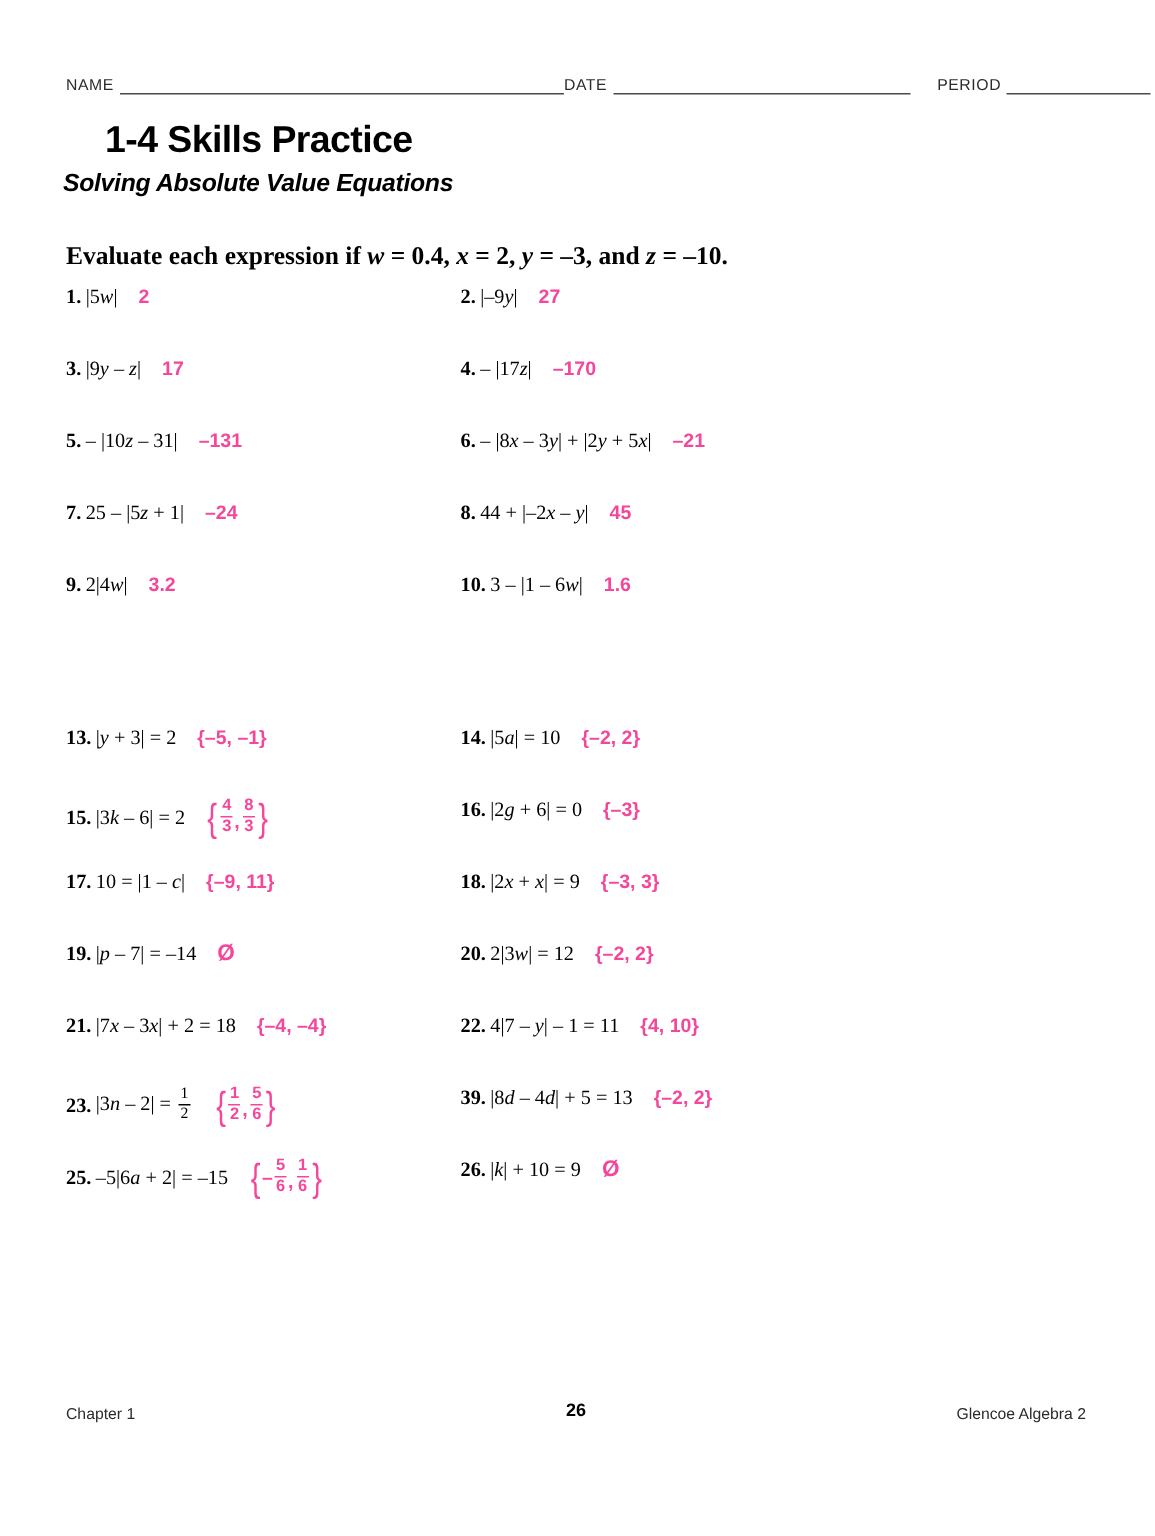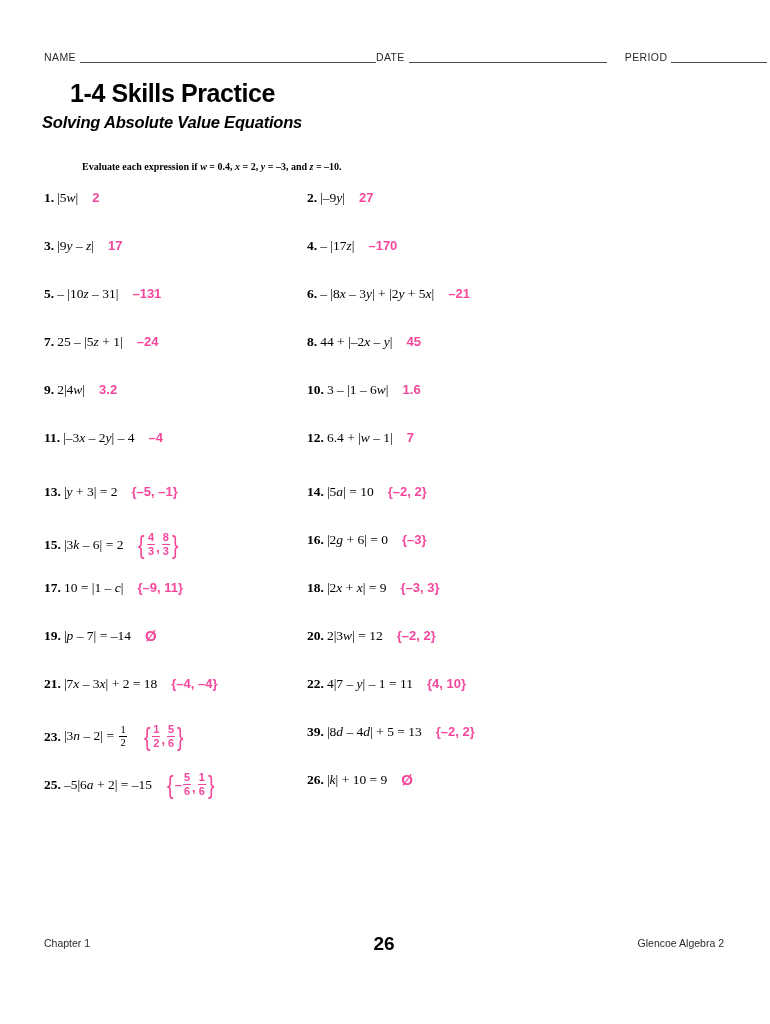--- a/index.html
+++ b/index.html
@@ -72,22 +72,21 @@
     letter-spacing: -0.2px;
     text-align: center;
   }
 
   
   .directions {
     position: absolute;
     left: 44px;
     font-family: "Liberation Serif", serif;
     font-weight: bold;
-    font-size: 10px;
-    margin-left: 38px;
+    font-size: 17px;
   }
   .directions .var { font-style: italic; }
   #directions-1 { top: 161px; }
   #directions-2 { top: 479px; }
 
   
   .problems {
     position: absolute;
     left: 0;
     width: 770px;
@@ -184,21 +183,21 @@
     left: 44px;
     top: 937px;
     width: 680px;
     font-family: "Liberation Sans", sans-serif;
     font-size: 10.5px;
     color: #2b2b2b;
   }
   .footer .chapter { position: absolute; left: 0; top: 0; }
   .footer .pageno  {
     position: absolute; left: 0; right: 0; top: -4px;
-    text-align: center; font-weight: bold; font-size: 19px; color: #000;
+    text-align: center; font-weight: bold; font-size: 12px; color: #000;
   }
   .footer .book {
     position: absolute; right: 0; top: 0;
   }
 </style>
 </head>
 <body>
 
 <div class="page">
 
@@ -267,32 +266,20 @@
       <div class="prow r1">
         <div class="pcell left">
           <span class="pnum">9.</span>
           <span class="pexpr">2|4<i>w</i>|</span>
           <span class="pans">3.2</span>
         </div>
         <div class="pcell right">
           <span class="pnum">10.</span>
           <span class="pexpr">3 – |1 – 6<i>w</i>|</span>
           <span class="pans">1.6</span>
-        </div>
-      </div>
-      <div class="prow r1">
-        <div class="pcell left">
-          <span class="pnum">11.</span>
-          <span class="pexpr">|–3<i>x</i> – 2<i>y</i>| – 4</span>
-          <span class="pans">–4</span>
-        </div>
-        <div class="pcell right">
-          <span class="pnum">12.</span>
-          <span class="pexpr">6.4 + |<i>w</i> – 1|</span>
-          <span class="pans">7</span>
         </div>
       </div>
     </div>
 
   <div class="problems" id="problems-2">
       <div class="prow r1">
         <div class="pcell left">
           <span class="pnum">13.</span>
           <span class="pexpr">|<i>y</i> + 3| = 2</span>
           <span class="pans">{–5, –1}</span>

